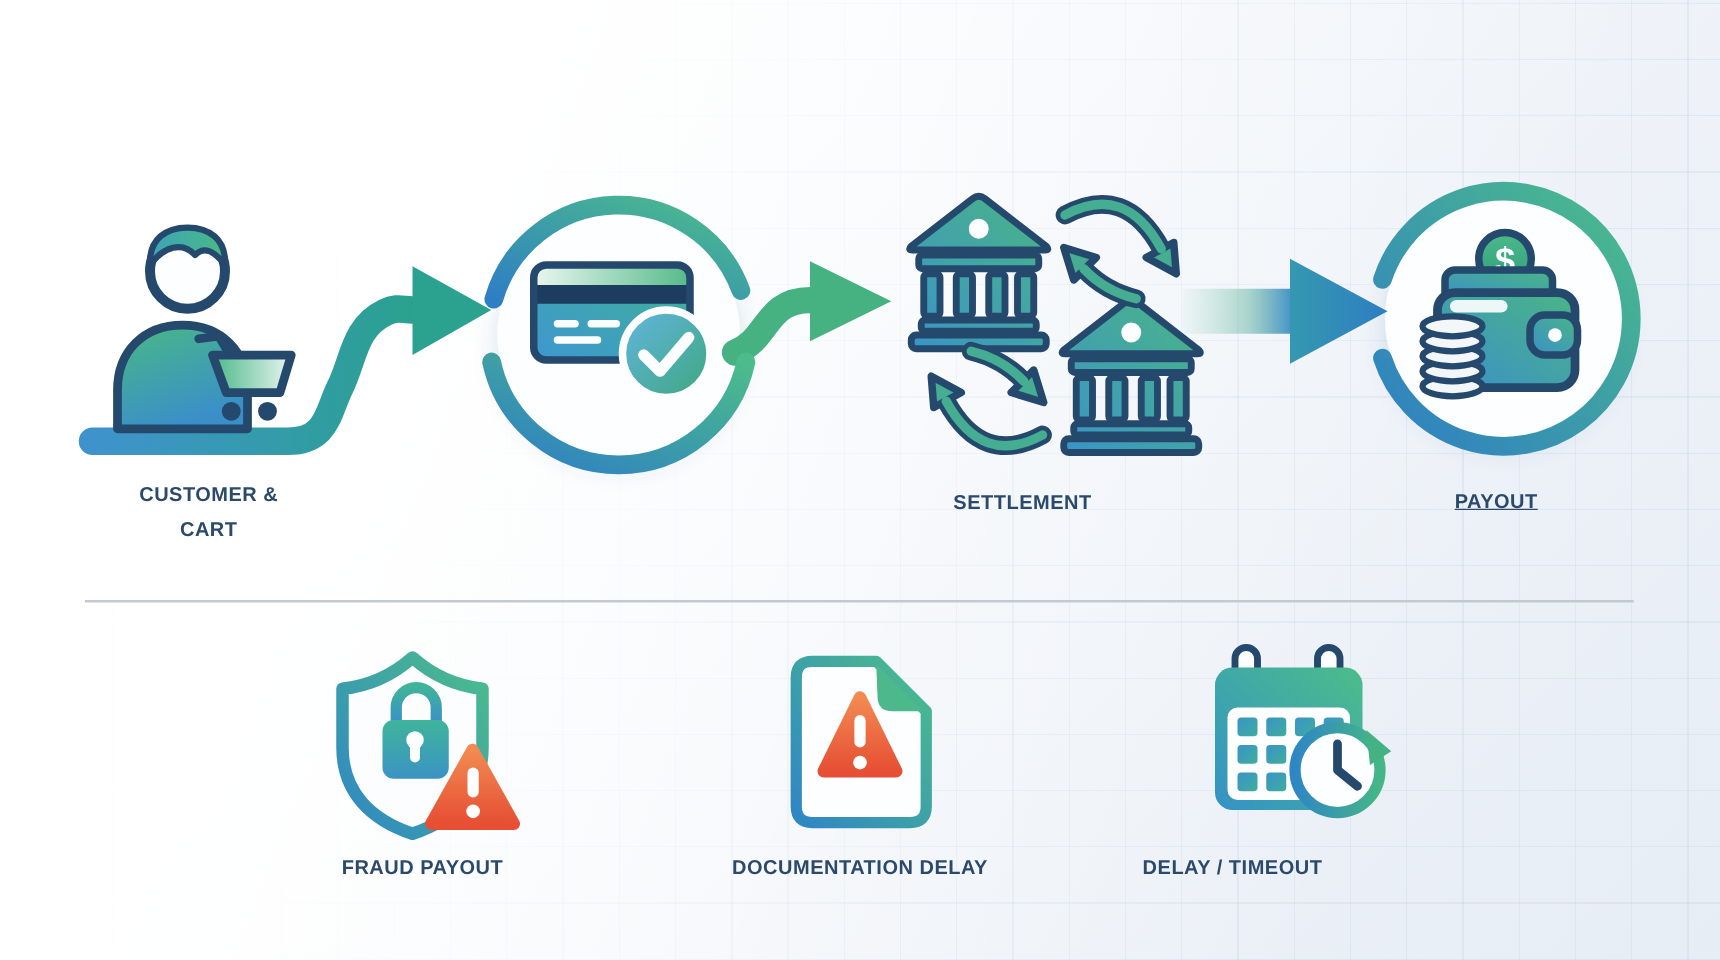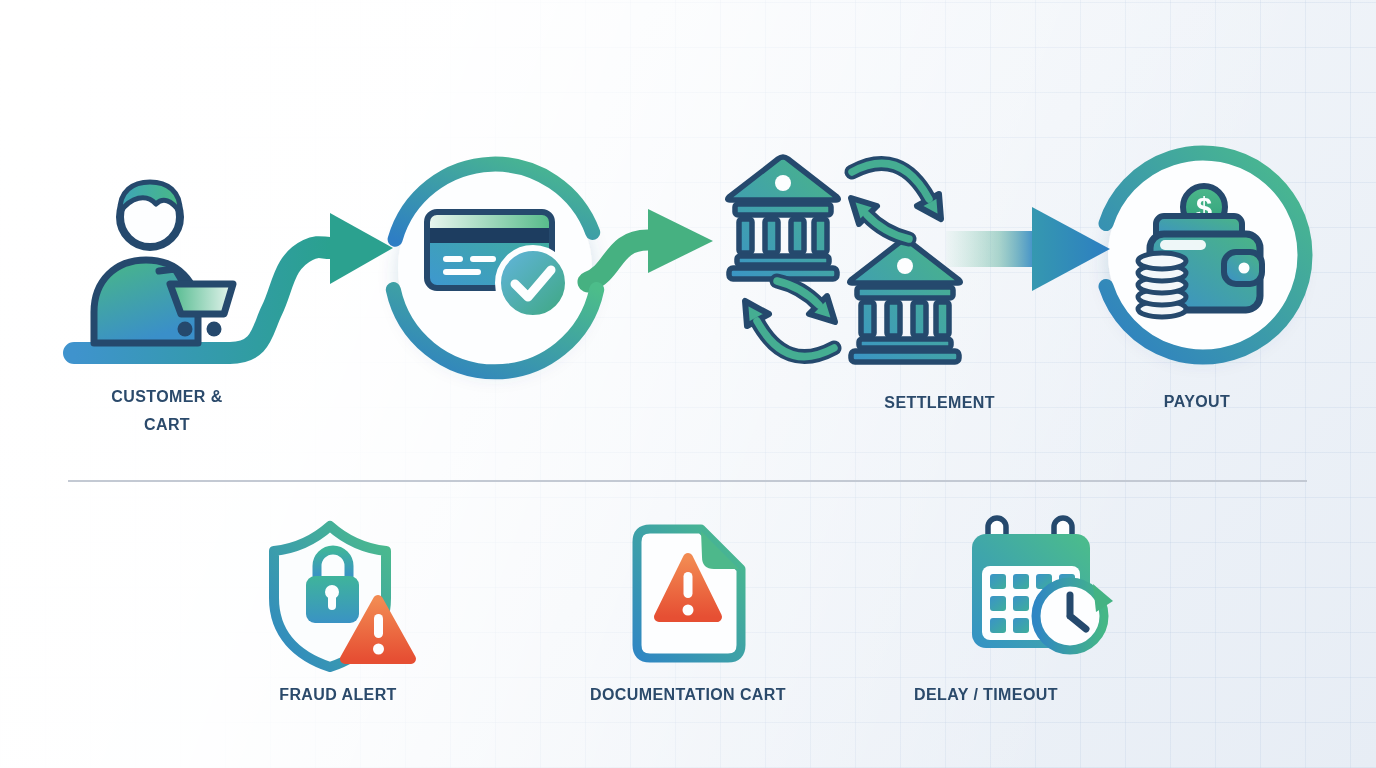--- a/index.html
+++ b/index.html
@@ -264,20 +264,20 @@
     </g>
     <g>
       <circle cx="1070" cy="616" r="34" fill="#fdfeff" stroke="url(#gClockRing)" stroke-width="9"></circle>
       <polygon points="1093,584 1113,601 1096,612" fill="#44b383"></polygon>
       <path d="M1070,616 L1070,595 M1070,616 L1086,629" fill="none" stroke="#25496d" stroke-width="7" stroke-linecap="round"></path>
     </g>
   </g>
 </svg>
 
 <div class="label" style="left:92px;top:383px;width:150px;">CUSTOMER &amp; CART</div>
-<div class="label" style="left:695px;top:389px;width:300px;text-align:right;">SETTLEMENT</div>
-<div class="label" style="left:1047px;top:388px;width:300px;">PAYOUT</div>
-
-<div class="label" style="left:188px;top:681px;width:300px;">FRAUD ALERT</div>
-<div class="label" style="left:503px;top:681px;width:370px;">DOCUMENTATION CART</div>
+<div class="label" style="left:668px;top:389px;width:300px;">SETTLEMENT</div>
+<div class="label" style="left:1047px;top:388px;width:300px;text-decoration:underline;">PAYOUT</div>
+
+<div class="label" style="left:188px;top:681px;width:300px;">FRAUD PAYOUT</div>
+<div class="label" style="left:503px;top:681px;width:370px;">DOCUMENTATION DELAY</div>
 <div class="label" style="left:836px;top:681px;width:300px;">DELAY / TIMEOUT</div>
 
 </div>
 
 </body></html>

